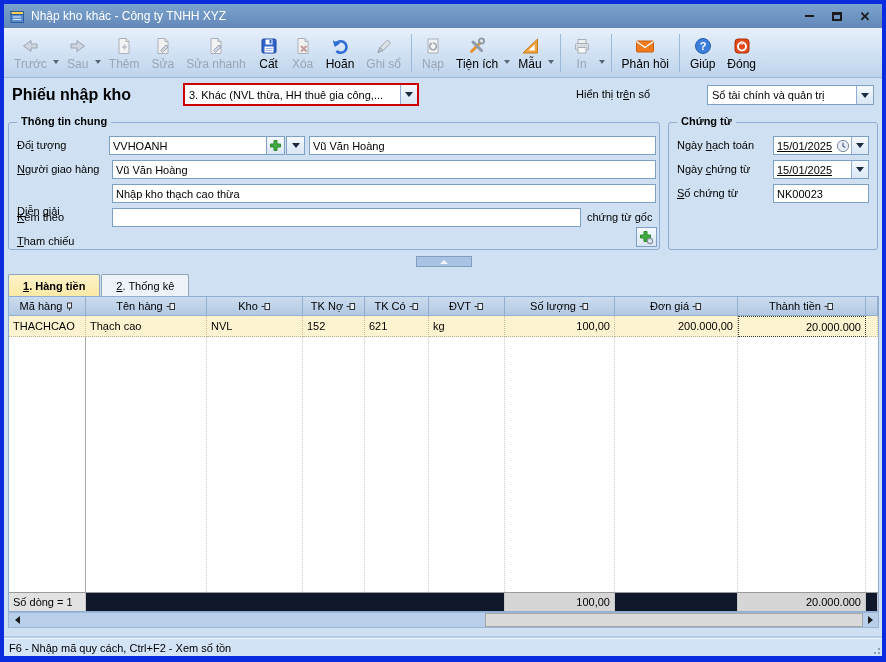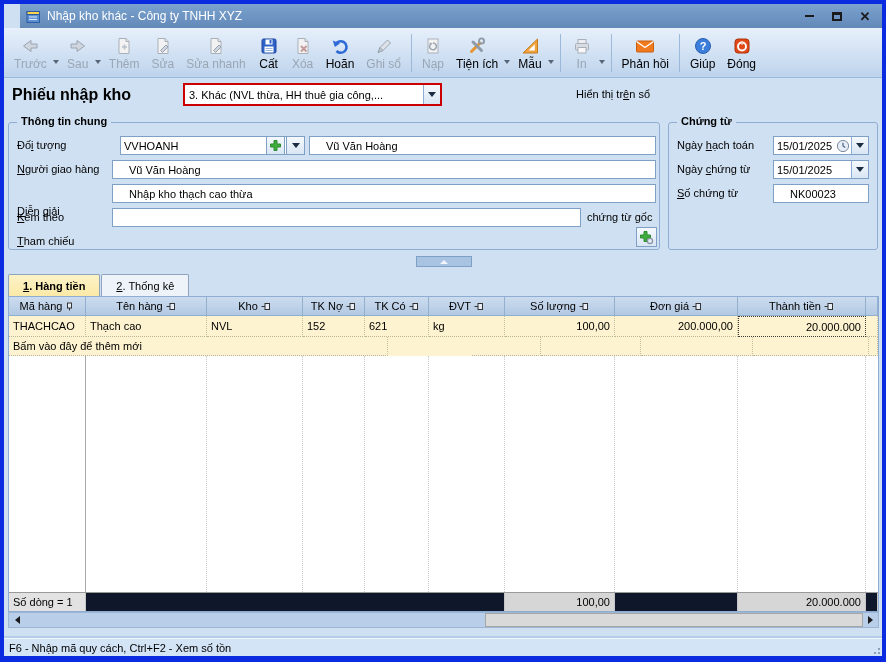--- a/index.html
+++ b/index.html
@@ -3,21 +3,21 @@
 <meta charset="utf-8">
 <style>
   * { margin:0; padding:0; box-sizing:border-box; }
   html,body { width:886px; height:662px; }
   body { font-family:"Liberation Sans", sans-serif; font-size:11px; color:#000; }
 
   .window { position:relative; width:886px; height:662px;
     border:4px solid #0a2be0; border-bottom-width:6px; background:#cfe0f2; overflow:hidden; }
 
   
-  .titlebar { position:absolute; left:16px; right:0; top:0; height:24px;
+  .titlebar { position:absolute; left:0; right:0; top:0; height:24px;
     background:linear-gradient(#7fa6cf0, #6088b8); background:linear-gradient(#7ba3ce,#6288b8);
     display:flex; align-items:center; padding:0 6px; color:#fff; }
   .app-icon { width:15px; height:15px; margin-right:6px; }
   .title-text { font-size:12px; color:#fff; flex:1; white-space:nowrap; }
   .win-controls { display:flex; gap:14px; align-items:center; margin-right:4px; }
   .wc { width:14px; height:12px; display:flex; align-items:center; justify-content:center; cursor:default; }
   .wc-min i { display:block; width:9px; height:2px; background:#1a1a1a; }
   .wc-max i { display:block; width:10px; height:9px; border:2px solid #1a1a1a; border-top-width:3px; }
   .wc-close { font-size:13px; font-weight:bold; color:#1a1a1a; }
 
@@ -31,47 +31,47 @@
   .tbtn.disabled .tlabel { color:#9aa6b4; }
   .tbtn.enabled .tlabel { color:#000; }
   .tcaret { width:0; height:0; border-left:3.5px solid transparent; border-right:3.5px solid transparent;
     border-top:4px solid #5a6675; margin:18px 2px 0 0; }
   .tsep { width:1px; height:38px; background:#9db9d9; margin:0 4px; }
   .ticon { height:20px; display:flex; align-items:flex-end; }
 
   
   .doc-header { position:absolute; left:0; right:0; top:74px; height:34px; display:flex; align-items:center; }
   .page-title { font-size:16px; font-weight:bold; margin-left:8px; white-space:nowrap; letter-spacing:0; }
-  .type-combo { position:absolute; left:179px; top:5px; width:259px; height:23px;
+  .type-combo { position:absolute; left:179px; top:5px; width:236px; height:23px;
     border:2px solid #cc0000; background:#fff; display:flex; align-items:center; }
   .type-combo .combo-text { flex:1; padding:0 4px; white-space:nowrap; overflow:hidden; }
   .combo-btn { width:17px; height:100%; background:linear-gradient(#f5f9fd,#d9e6f4);
     border-left:1px solid #8fadd2; display:flex; align-items:center; justify-content:center; }
   .caret-down { width:0; height:0; border-left:4px solid transparent; border-right:4px solid transparent;
     border-top:5px solid #1b2c42; }
   .display-label { position:absolute; right:232px; top:10px; white-space:nowrap; }
   .display-combo { position:absolute; right:8px; top:7px; width:167px; height:20px;
     border:1px solid #7fa0c5; background:#fff; display:flex; align-items:center; }
   .display-combo .combo-text { flex:1; padding:0 4px; white-space:nowrap; overflow:hidden; }
 
   
   .group-box { position:absolute; border:1px solid #8fadd2; border-radius:3px; }
   .group-legend { position:absolute; top:-8px; left:8px; background:#cfe0f2; padding:0 4px; font-weight:bold; }
   .gb-info { left:4px; top:118px; width:652px; height:128px; }
   .gb-doc  { left:664px; top:118px; width:210px; height:128px; }
   .frow-label { position:absolute; left:8px; white-space:nowrap; }
   .tfield { position:absolute; height:19px; border:1px solid #7fa0c5; background:#fff;
-    display:flex; align-items:center; padding:0 16px; white-space:nowrap; overflow:hidden; }
+    display:flex; align-items:center; padding:0 3px; white-space:nowrap; overflow:hidden; }
   .field-group { position:absolute; height:19px; display:flex; }
   .field-group .fg-text { border:1px solid #7fa0c5; background:#fff; display:flex; align-items:center;
     padding:0 3px; flex:1; }
   .sq-btn { width:19px; height:19px; border:1px solid #7fa0c5; margin-left:1px;
     background:linear-gradient(#f5f9fd,#d9e6f4); display:flex; align-items:center; justify-content:center; }
   .datefield { position:absolute; height:19px; border:1px solid #7fa0c5; background:#fff;
-    display:flex; align-items:center; }
+    display:flex; align-items:center;text-decoration:underline; }
   .datefield .fg-text { flex:1; padding:0 3px; }
   .static-note { position:absolute; white-space:nowrap; }
 
   
   .splitter-band { position:absolute; left:0; right:0; top:248px; height:20px; }
   .collapse-btn { position:absolute; left:412px; top:4px; width:56px; height:11px;
     background:#a9c4e2; border:1px solid #7fa0c5; display:flex; align-items:center; justify-content:center; }
   .collapse-btn i { width:0; height:0; border-left:4px solid transparent; border-right:4px solid transparent;
     border-bottom:4px solid #f2f6fb; }
 
@@ -320,27 +320,33 @@
 
   <div class="doc-header">
     <span class="page-title">Phiếu nhập kho</span>
     <div class="type-combo">
       <span class="combo-text">3. Khác (NVL thừa, HH thuê gia công,...</span>
       <span class="combo-btn">
           <i class="caret-down"></i>
         </span>
     </div>
     <span class="display-label">Hiển thị tr<u>ê</u>n sổ</span>
+    <div class="display-combo">
+      <span class="combo-text">Sổ tài chính và quản trị</span>
+      <span class="combo-btn">
+          <i class="caret-down"></i>
+        </span>
+    </div>
   </div>
 
   <div class="group-box gb-info">
     <span class="group-legend">Thông tin chung</span>
 
     <span class="frow-label" style="top:16px;">Đố<u>i</u> tượng</span>
-    <div class="field-group" style="left:111px; top:13px; width:168px;">
+    <div class="field-group" style="left:100px; top:13px; width:168px;">
       <span class="fg-text">VVHOANH</span>
     </div>
     <span class="sq-btn" style="position:absolute; left:256px; top:13px;">
       <svg width="13" height="13">
           <path d="M5 1.5 H8 V5 H11.5 V8 H8 V11.5 H5 V8 H1.5 V5 H5 Z" fill="#3fae3f" stroke="#2c8a2c"></path>
         </svg>
     </span>
     <span class="sq-btn" style="position:absolute; left:276px; top:13px;">
         <i class="caret-down"></i>
       </span>
@@ -492,28 +498,20 @@
       <div class="gc c2">NVL</div>
       <div class="gc c3">152</div>
       <div class="gc c4">621</div>
       <div class="gc c5">kg</div>
       <div class="gc c6 num">100,00</div>
       <div class="gc c7 num">200.000,00</div>
       <div class="gc c8 num sel-cell">20.000.000</div>
       <div class="gc c9"></div>
     </div>
 
-    <div class="grow addrow">
-      <div class="gc" style="width:420px;">Bấm vào đây để thêm mới</div>
-      <div class="gc c5" style="margin-left:84px;"></div>
-      <div class="gc c6"></div>
-      <div class="gc c7"></div>
-      <div class="gc c8"></div>
-      <div class="gc c9"></div>
-    </div>
 
     <div class="empty-area">
       <div class="gc c0 first"></div>
         <div class="gc c1"></div>
         <div class="gc c2"></div>
       <div class="gc c3"></div>
         <div class="gc c4"></div>
         <div class="gc c5"></div>
       <div class="gc c6"></div>
         <div class="gc c7"></div>

